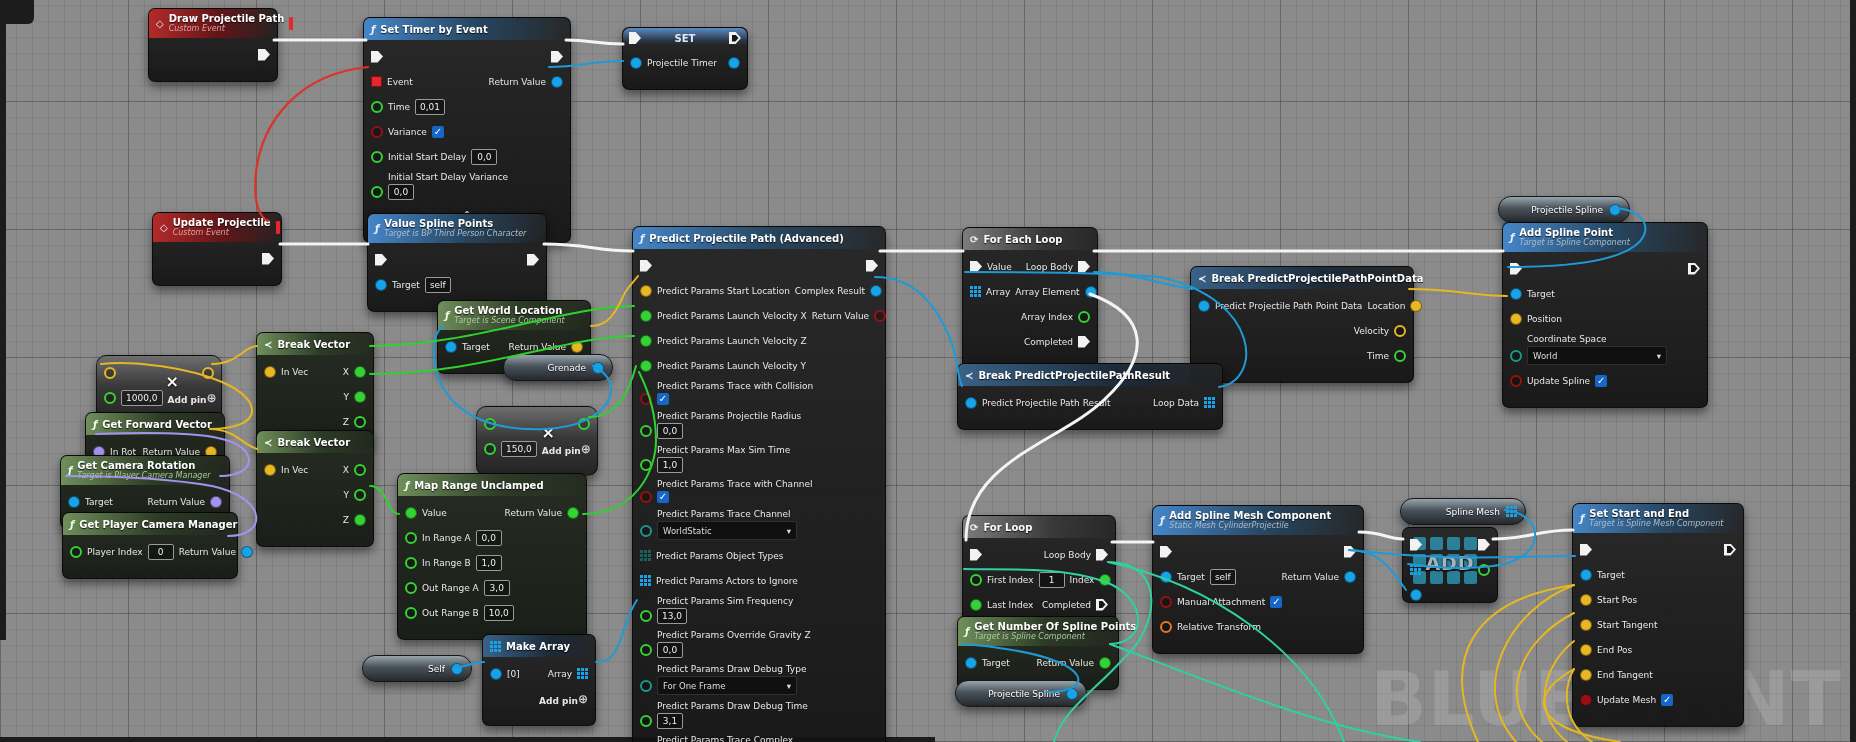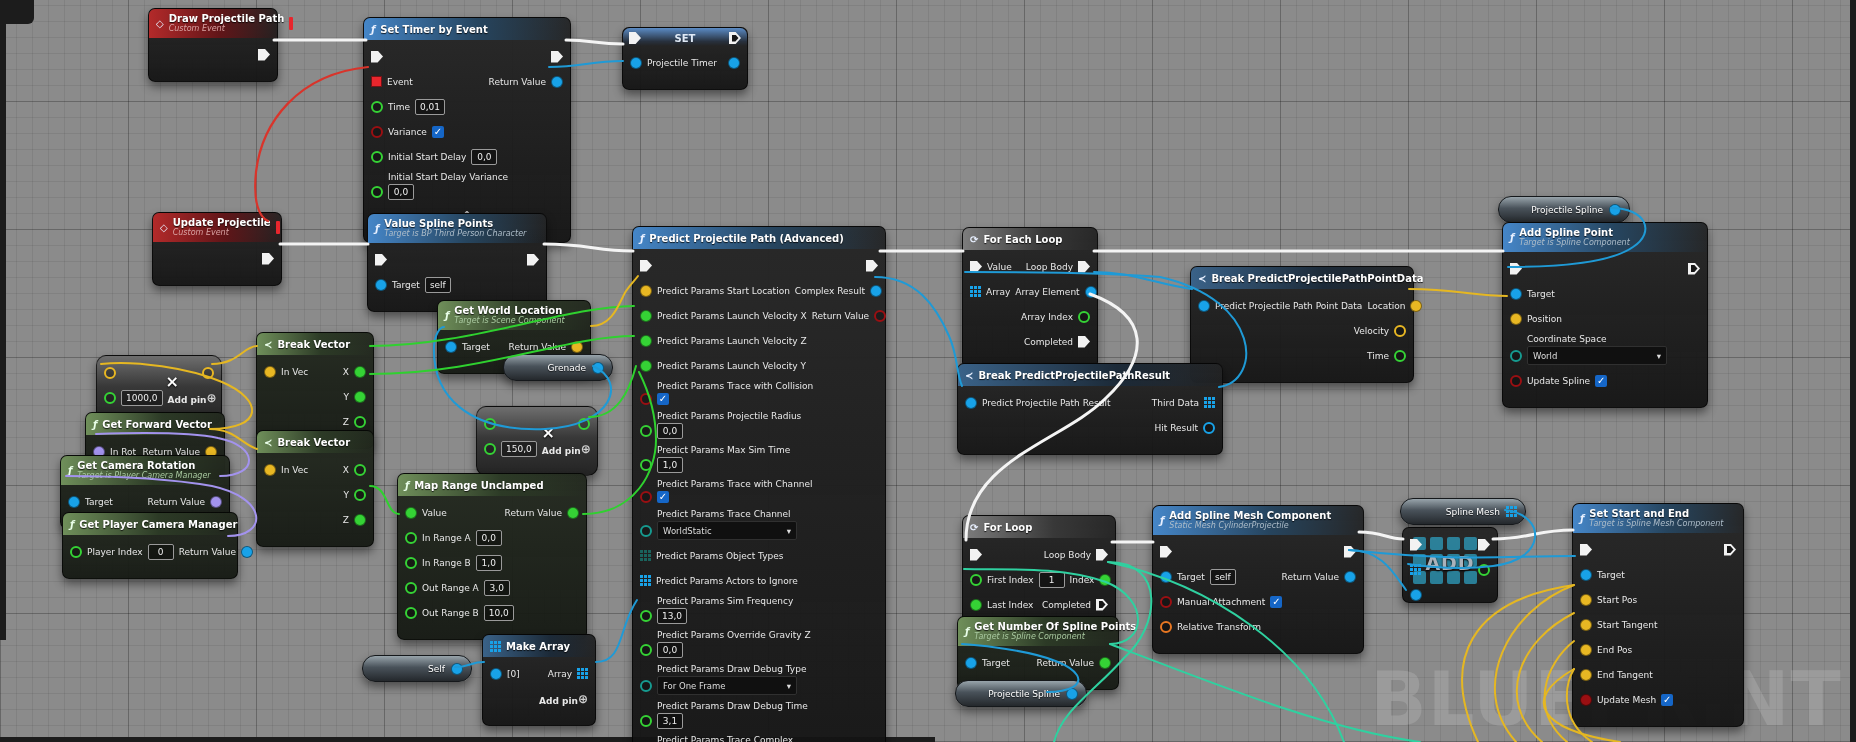--- a/index.html
+++ b/index.html
@@ -809,38 +809,32 @@
             <div class="ttl">Break PredictProjectilePathResult</div>
           </div>
         </div>
         <div class="body">
           <div class="row">
             <span class="pl">
               <span class="pin-dot" style="background: rgb(24, 162, 232);"></span>
               <span class="plabel">Predict Projectile Path Result</span>
             </span>
             <span class="pr">
-              <span class="plabel">Third Data</span>
+              <span class="plabel">Loop Data</span>
               <span class="pin-grid">
                 <i style="background: rgb(24, 162, 232);"></i>
                 <i style="background: rgb(24, 162, 232);"></i>
                 <i style="background: rgb(24, 162, 232);"></i>
                 <i style="background: rgb(24, 162, 232);"></i>
                 <i style="background: rgb(24, 162, 232);"></i>
                 <i style="background: rgb(24, 162, 232);"></i>
                 <i style="background: rgb(24, 162, 232);"></i>
                 <i style="background: rgb(24, 162, 232);"></i>
                 <i style="background: rgb(24, 162, 232);"></i>
               </span>
-            </span>
-          </div>
-          <div class="row">
-            <span class="pr">
-              <span class="plabel">Hit Result</span>
-              <span class="pin-ring" style="border-color: rgb(24, 162, 232);"></span>
             </span>
           </div>
         </div>
       </div>
       <div class="node k-pill" style="left: 1498px; top: 196px; width: 114px;">
         <span class="pill-label">Projectile Spline</span>
         <span class="pin-dot" style="background: rgb(24, 162, 232);"></span>
       </div>
       <div class="node k-func" style="left: 1502px; top: 222px; width: 204px;">
         <div class="hdr hdr-func">

